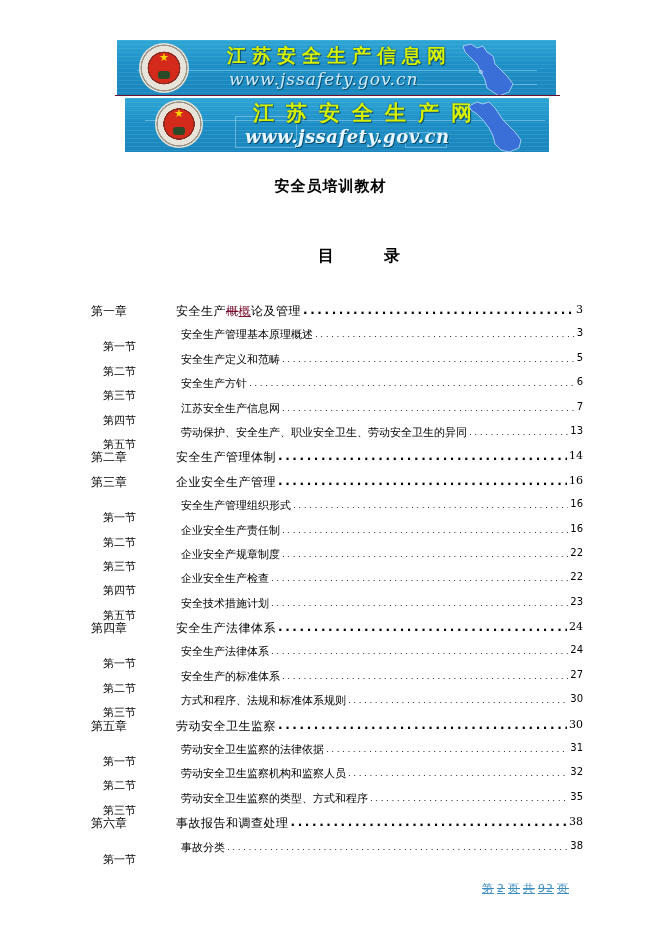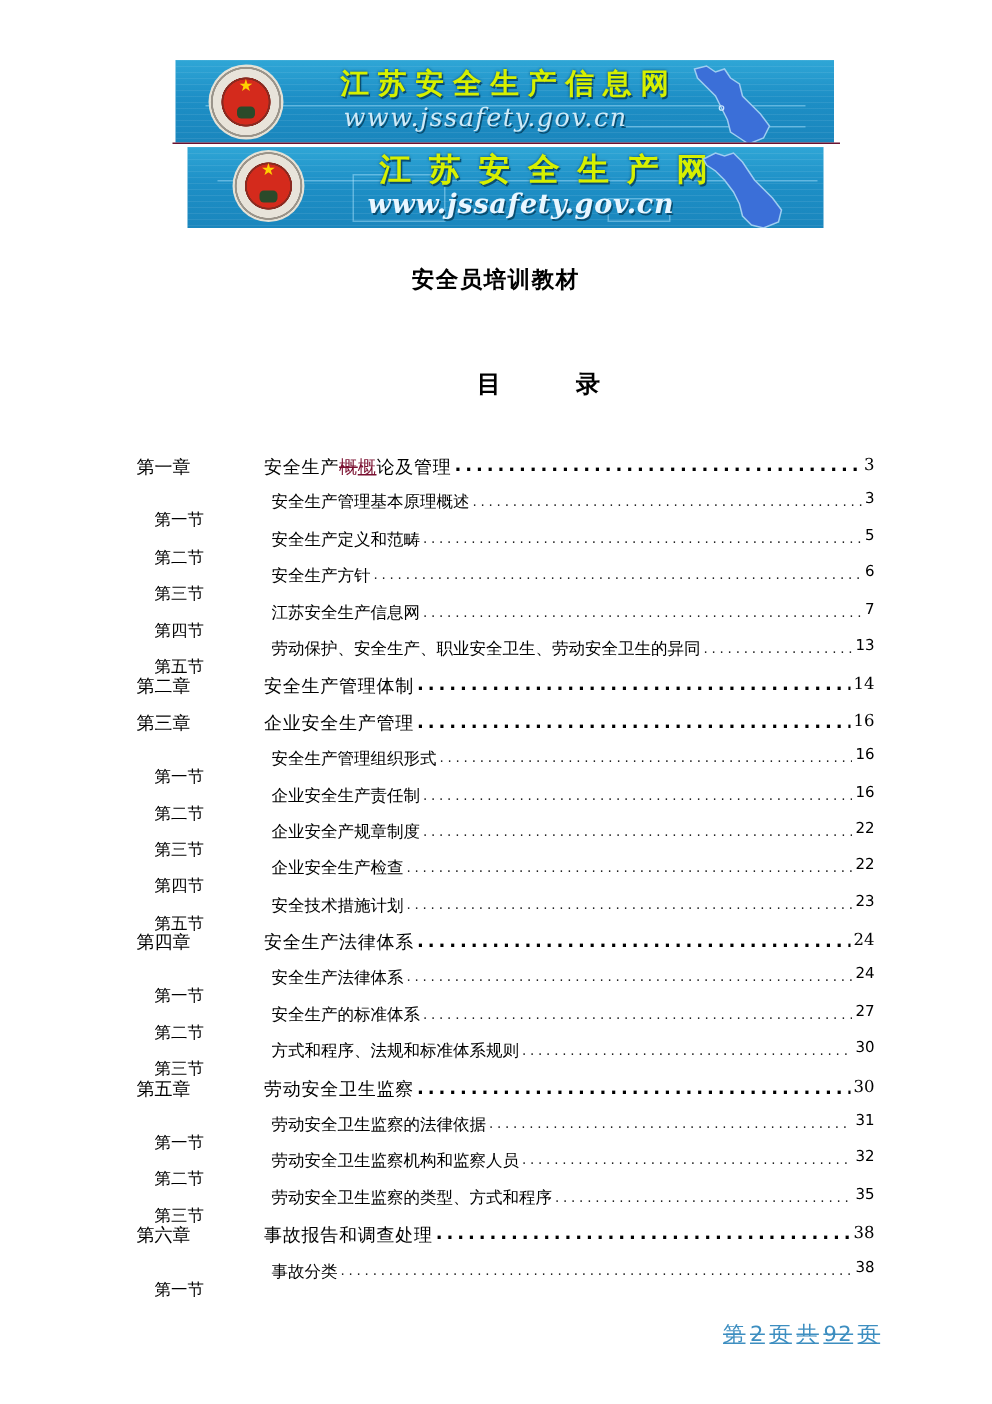--- a/index.html
+++ b/index.html
@@ -61,21 +61,21 @@
       font-weight: bold; letter-spacing: 2.6px; font-size: 12px; }
   .toc-row.section .leader::after { content: "..........................................................................................................................................................................................";
       letter-spacing: 2.5px; font-size: 9px; color: #222; }
   .toc-row .page { flex: 0 0 auto; text-align: right; font-size: 10px; }
   .toc-row.chapter .page { font-family: "DejaVu Serif", serif; font-size: 11px; }
 
   .tracked-del { color: #7a1030; text-decoration: line-through; }
   .tracked-ins { color: #7a1030; text-decoration: underline; }
 
   
-  .footer { position: absolute; top: 881px; left: 482px; font-size: 14px; color: #3d8ec0;
+  .footer { position: absolute; top: 881px; left: 482px; font-size: 11px; color: #3d8ec0;
             text-decoration: underline line-through; letter-spacing: 1px; white-space: nowrap; }
   .footer span { margin-right: 3px; }
 </style>
 </head>
 <body>
 
 <div class="banner banner-1">
   <div class="hline" style="left:20px;top:30px;width:400px;"></div>
   <div class="hline" style="left:300px;top:44px;width:120px;"></div>
   <div class="emblem">

